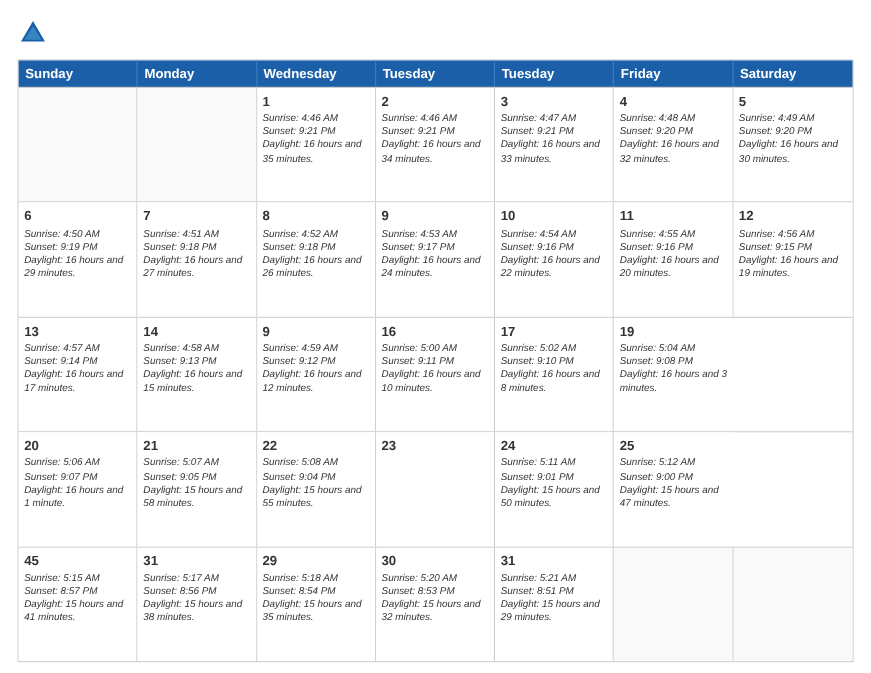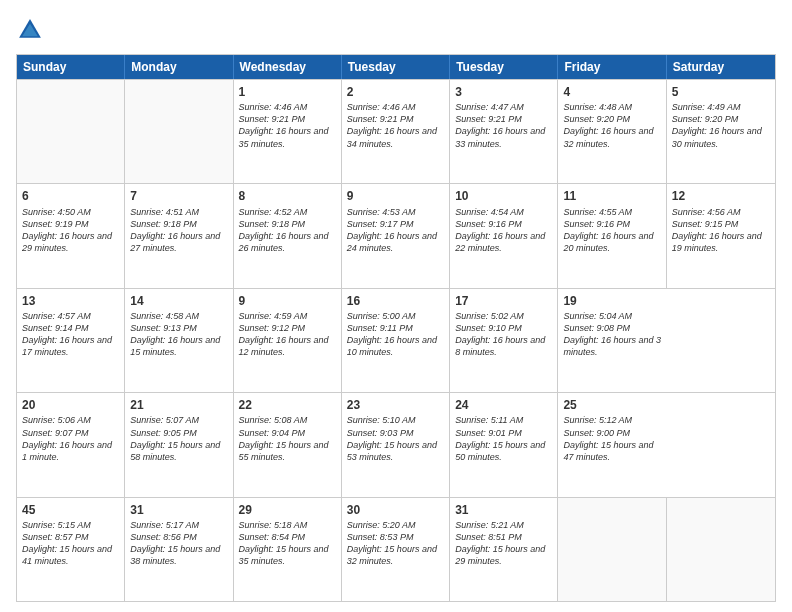--- a/index.html
+++ b/index.html
@@ -228,21 +228,20 @@
           <div class="cal-cell">
             <span class="day-num">21</span>
             <div class="sun-info">Sunrise: 5:07 AM<br>Sunset: 9:05 PM<br>Daylight: 15 hours and 58 minutes.</div>
           </div>
           <div class="cal-cell">
             <span class="day-num">22</span>
             <div class="sun-info">Sunrise: 5:08 AM<br>Sunset: 9:04 PM<br>Daylight: 15 hours and 55 minutes.</div>
           </div>
           <div class="cal-cell">
             <span class="day-num">23</span>
-            <div class="sun-info">Sunrise: 5:10 AM<br>Sunset: 9:03 PM<br>Daylight: 15 hours and 53 minutes.</div>
           </div>
           <div class="cal-cell">
             <span class="day-num">24</span>
             <div class="sun-info">Sunrise: 5:11 AM<br>Sunset: 9:01 PM<br>Daylight: 15 hours and 50 minutes.</div>
           </div>
           <div class="cal-cell">
             <span class="day-num">25</span>
             <div class="sun-info">Sunrise: 5:12 AM<br>Sunset: 9:00 PM<br>Daylight: 15 hours and 47 minutes.</div>
           </div>
         </div>

